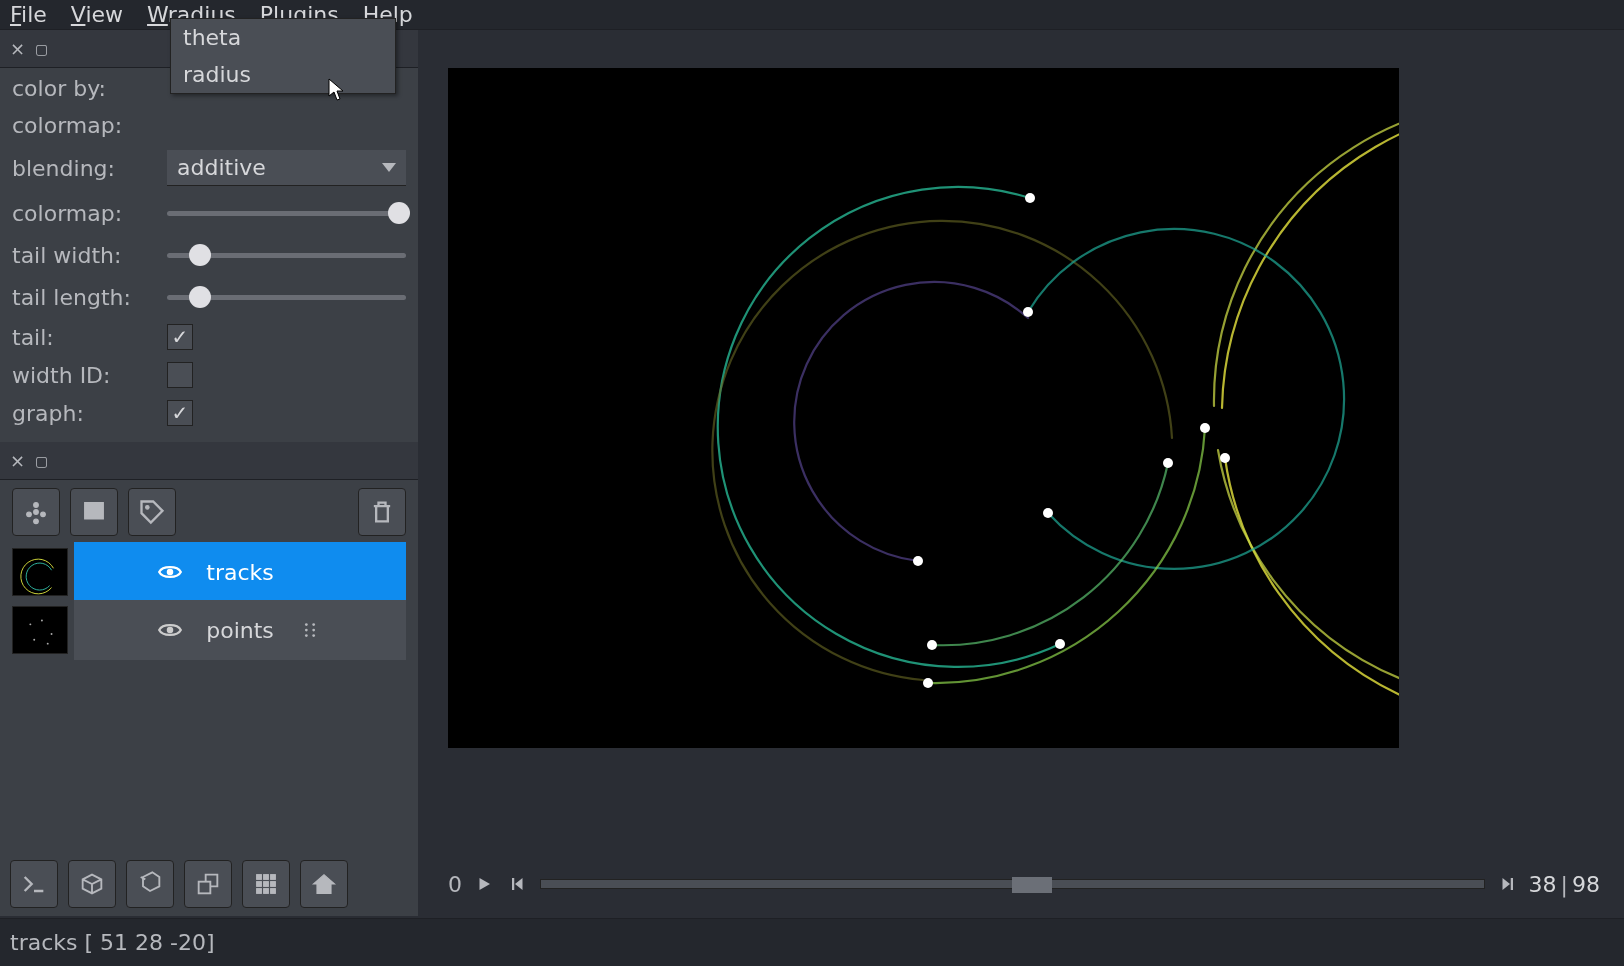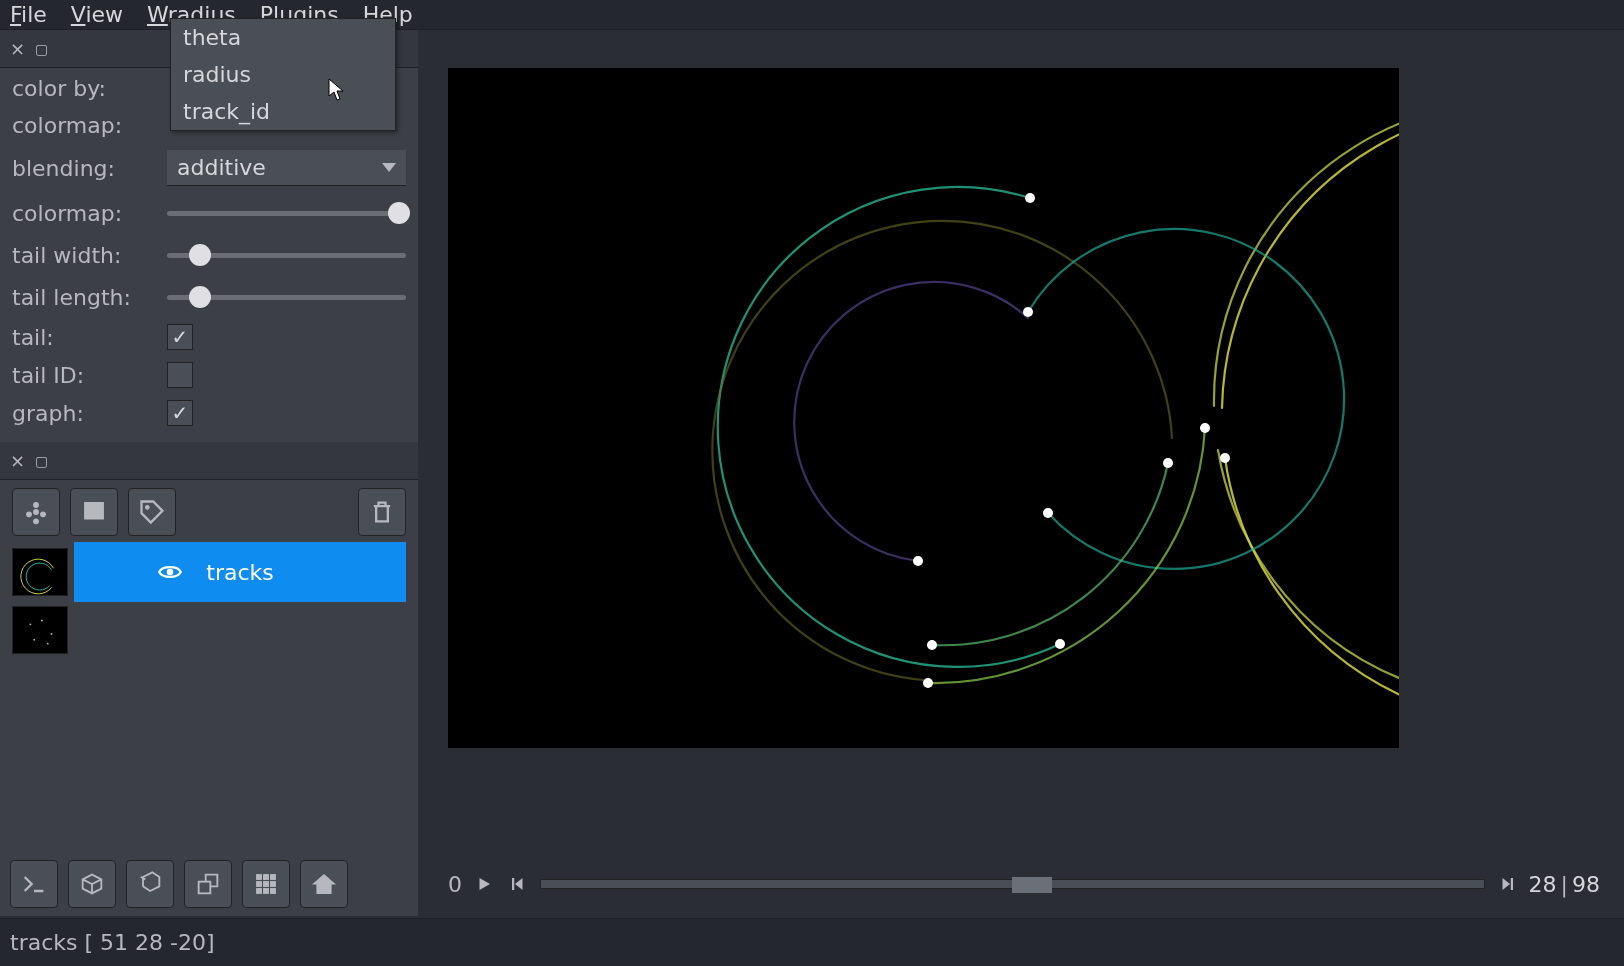--- a/index.html
+++ b/index.html
@@ -196,21 +196,21 @@
 
     <label>tail length:</label>
     <div class="slider">
         <div class="track"></div>
         <div class="thumb" style="left:14%"></div>
       </div>
 
     <label>tail:</label>
     <div class="checkbox">✓</div>
 
-    <label>tail ID:</label>
+    <label>width ID:</label>
     <div class="checkbox"></div>
 
     <label>graph:</label>
     <div class="checkbox">✓</div>
   </div>
 
   <div class="mini-titlebar">
     <span class="x">×</span>
     <span class="pop">▢</span>
   </div>
@@ -269,20 +269,39 @@
       <div class="layer-row">
         <div class="layer-thumb">
           <svg viewBox="0 0 56 48">
               <circle cx="18" cy="18" r="1" fill="#aaa"></circle>
               <circle cx="30" cy="14" r="1" fill="#aaa"></circle>
               <circle cx="40" cy="28" r="1" fill="#aaa"></circle>
               <circle cx="22" cy="34" r="1" fill="#aaa"></circle>
               <circle cx="36" cy="38" r="1" fill="#aaa"></circle>
             </svg>
         </div>
+        <div class="layer-body">
+          <span class="eye">
+            <svg viewBox="0 0 24 24">
+                <path d="M2 12 C5 6 19 6 22 12 C19 18 5 18 2 12 Z" fill="none" stroke="#ccc" stroke-width="2"></path>
+                <circle cx="12" cy="12" r="3" fill="#ccc"></circle>
+              </svg>
+          </span>
+          <span>points</span>
+          <span class="drag-handle">
+            <svg viewBox="0 0 24 24" width="22" height="22">
+                <circle cx="8" cy="6" r="1.5" fill="currentColor"></circle>
+                <circle cx="16" cy="6" r="1.5" fill="currentColor"></circle>
+                <circle cx="8" cy="12" r="1.5" fill="currentColor"></circle>
+                <circle cx="16" cy="12" r="1.5" fill="currentColor"></circle>
+                <circle cx="8" cy="18" r="1.5" fill="currentColor"></circle>
+                <circle cx="16" cy="18" r="1.5" fill="currentColor"></circle>
+              </svg>
+          </span>
+        </div>
       </div>
     </div>
   </div>
 </div>
 
 <div class="bottom-tools">
   <div class="tool-btn">
       <svg viewBox="0 0 24 24">
         <path d="M4 6 L10 12 L4 18 M12 18 L20 18" fill="none" stroke="currentColor" stroke-width="2"></path>
       </svg>
@@ -380,27 +399,26 @@
   <div class="play-slider">
     <div class="knob" style="left:50%"></div>
   </div>
   <span class="play-btn">
       <svg viewBox="0 0 24 24">
         <path d="M6 4 L16 12 L6 20 Z"></path>
         <rect x="17" y="4" width="3" height="16"></rect>
       </svg>
     </span>
   <span class="frame-readout">
-    <span>28</span><span class="sep">|</span><span>98</span>
+    <span>38</span><span class="sep">|</span><span>98</span>
   </span>
 </div>
 
 <div class="dropdown-popup">
   <div class="item">theta</div>
   <div class="item">radius</div>
-  <div class="item">track_id</div>
 </div>
 
 <div class="cursor" style="left:328px;top:78px;">
   <svg viewBox="0 0 18 24">
       <path d="M1 1 L1 18 L6 14 L9 22 L12 21 L9 13 L15 13 Z" fill="#fff" stroke="#000" stroke-width="1"></path>
     </svg>
 </div>
 
 </body></html>

